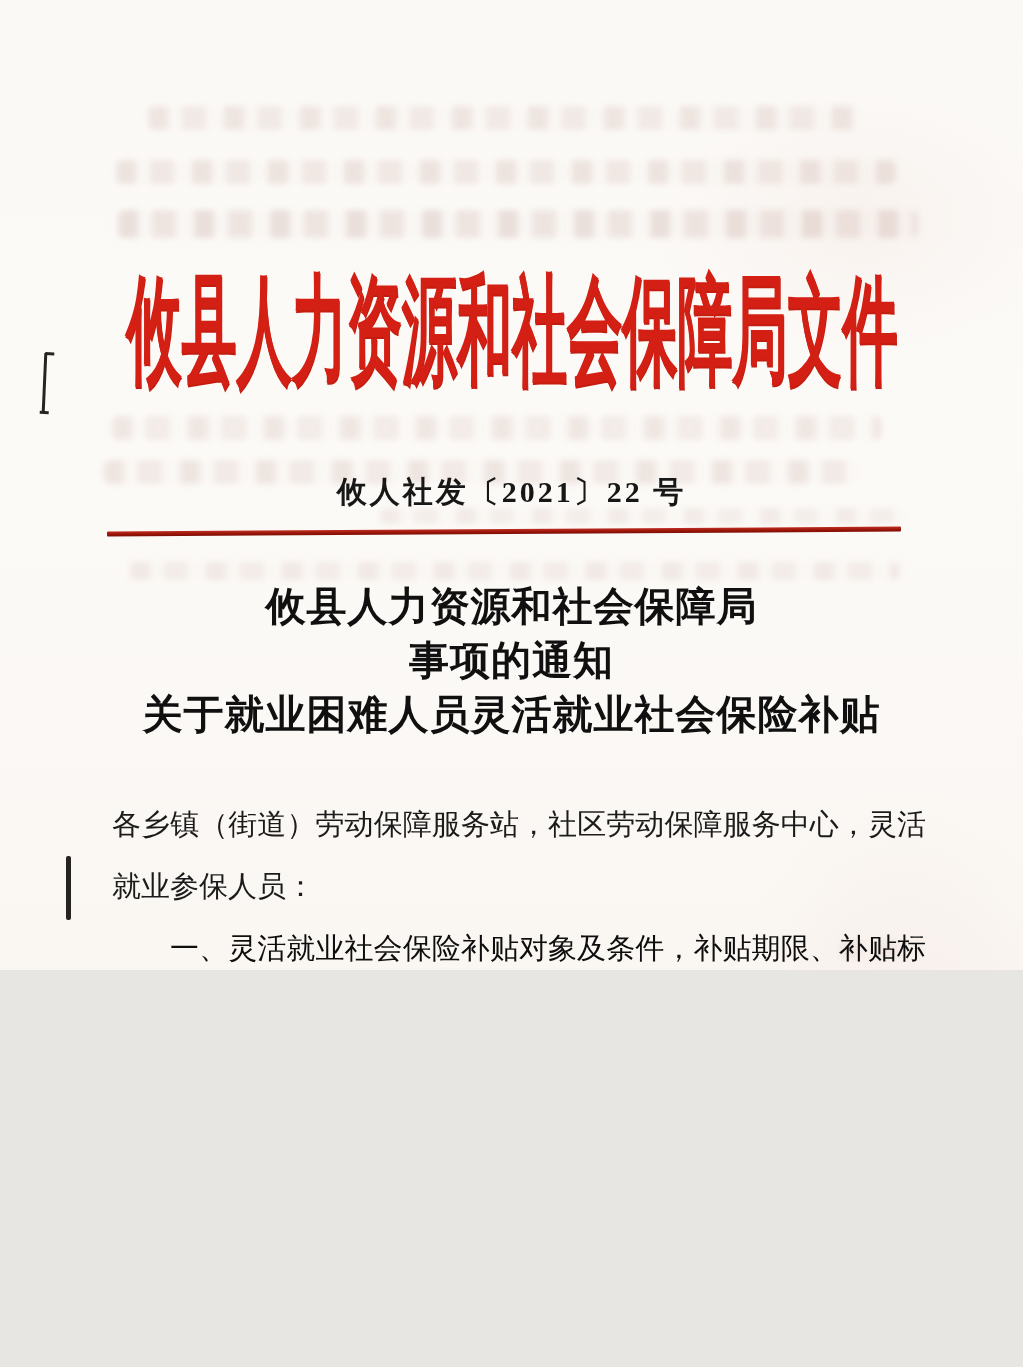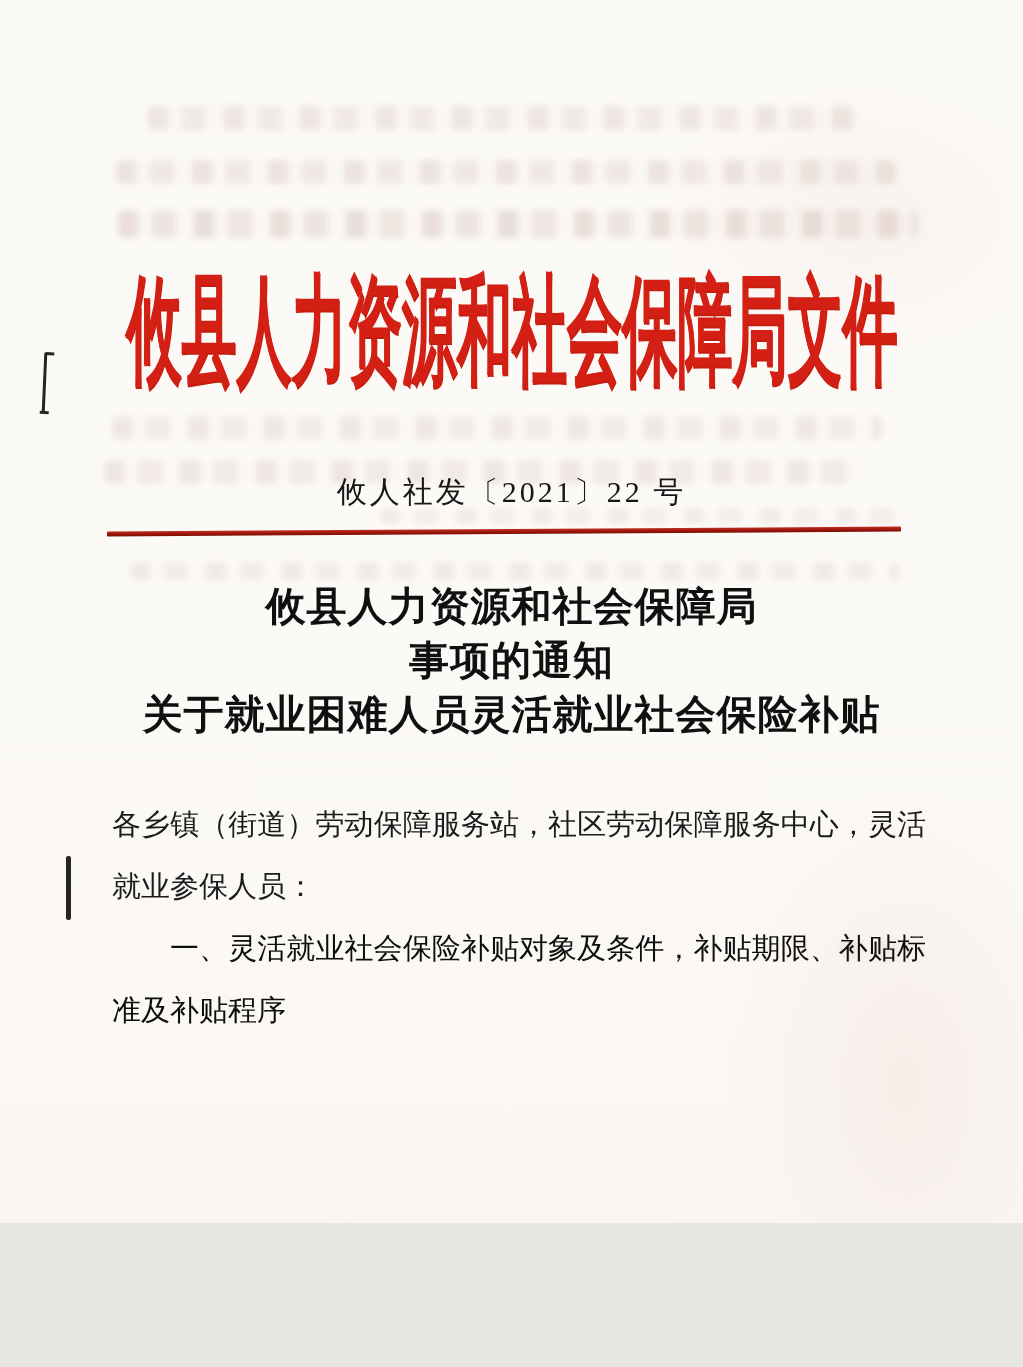--- a/index.html
+++ b/index.html
@@ -3,21 +3,21 @@
 <meta charset="utf-8">
 <style>
   html, body {
     margin: 0;
     padding: 0;
     background: #e8e6e2;
   }
   .page {
     position: relative;
     width: 1023px;
-    height: 1223px;
+    height: 970px;
     margin: 0 auto;
     overflow: hidden;
     background:
       radial-gradient(ellipse 260px 420px at 905px 1080px, rgba(235,196,188,0.20), rgba(235,196,188,0) 70%),
       radial-gradient(ellipse 300px 200px at 860px 220px, rgba(232,204,196,0.16), rgba(232,204,196,0) 70%),
       radial-gradient(ellipse 500px 300px at 500px 1330px, rgba(225,205,196,0.14), rgba(225,205,196,0) 70%),
       linear-gradient(180deg, #fbf9f6 0%, #fcfaf7 45%, #faf7f3 100%);
     font-family: "Liberation Serif", "DejaVu Serif", serif;
     color: #1c1c1c;
   }
@@ -65,20 +65,21 @@
   
   .doc-number {
     position: absolute;
     top: 472px;
     left: 0;
     width: 100%;
     text-align: center;
     font-size: 30px;
     letter-spacing: 3px;
     color: #171717;
+    font-weight: bold;
   }
 
   
   .red-rule {
     position: absolute;
     left: 107px;
     top: 529px;
     width: 794px;
     height: 5px;
     background: linear-gradient(180deg, #c03024 0%, #991307 60%, #7e1005 100%);

